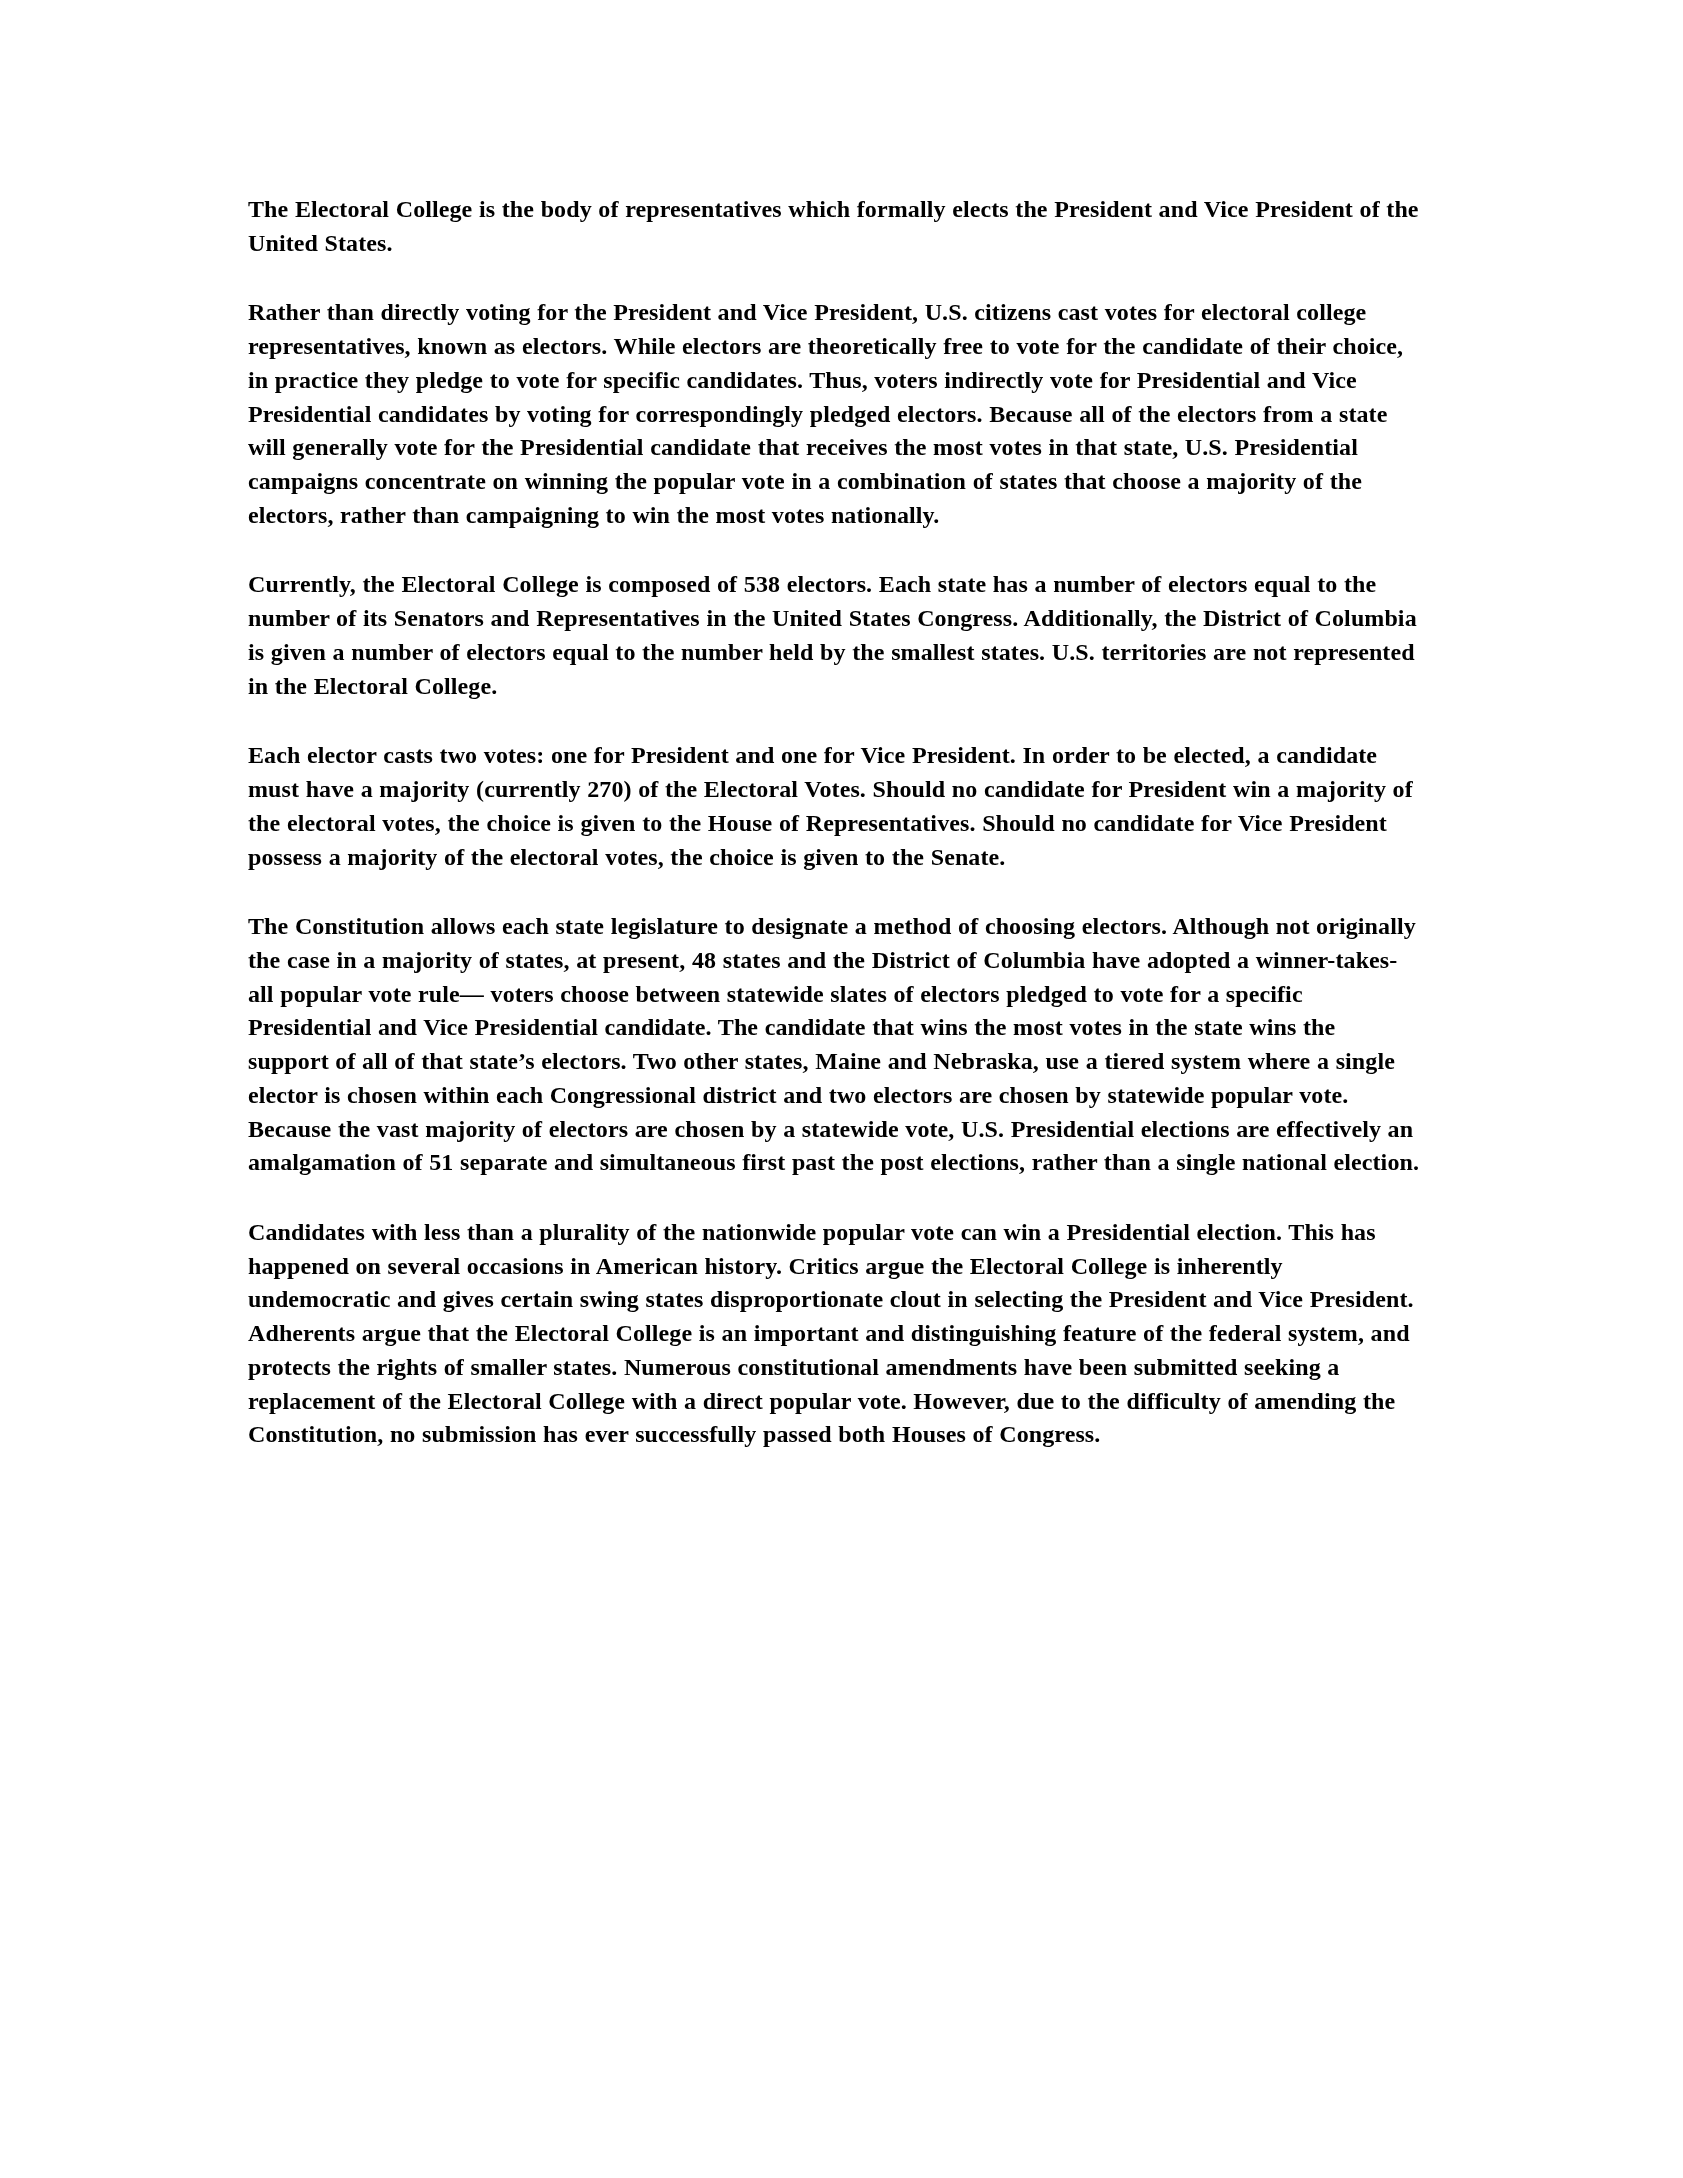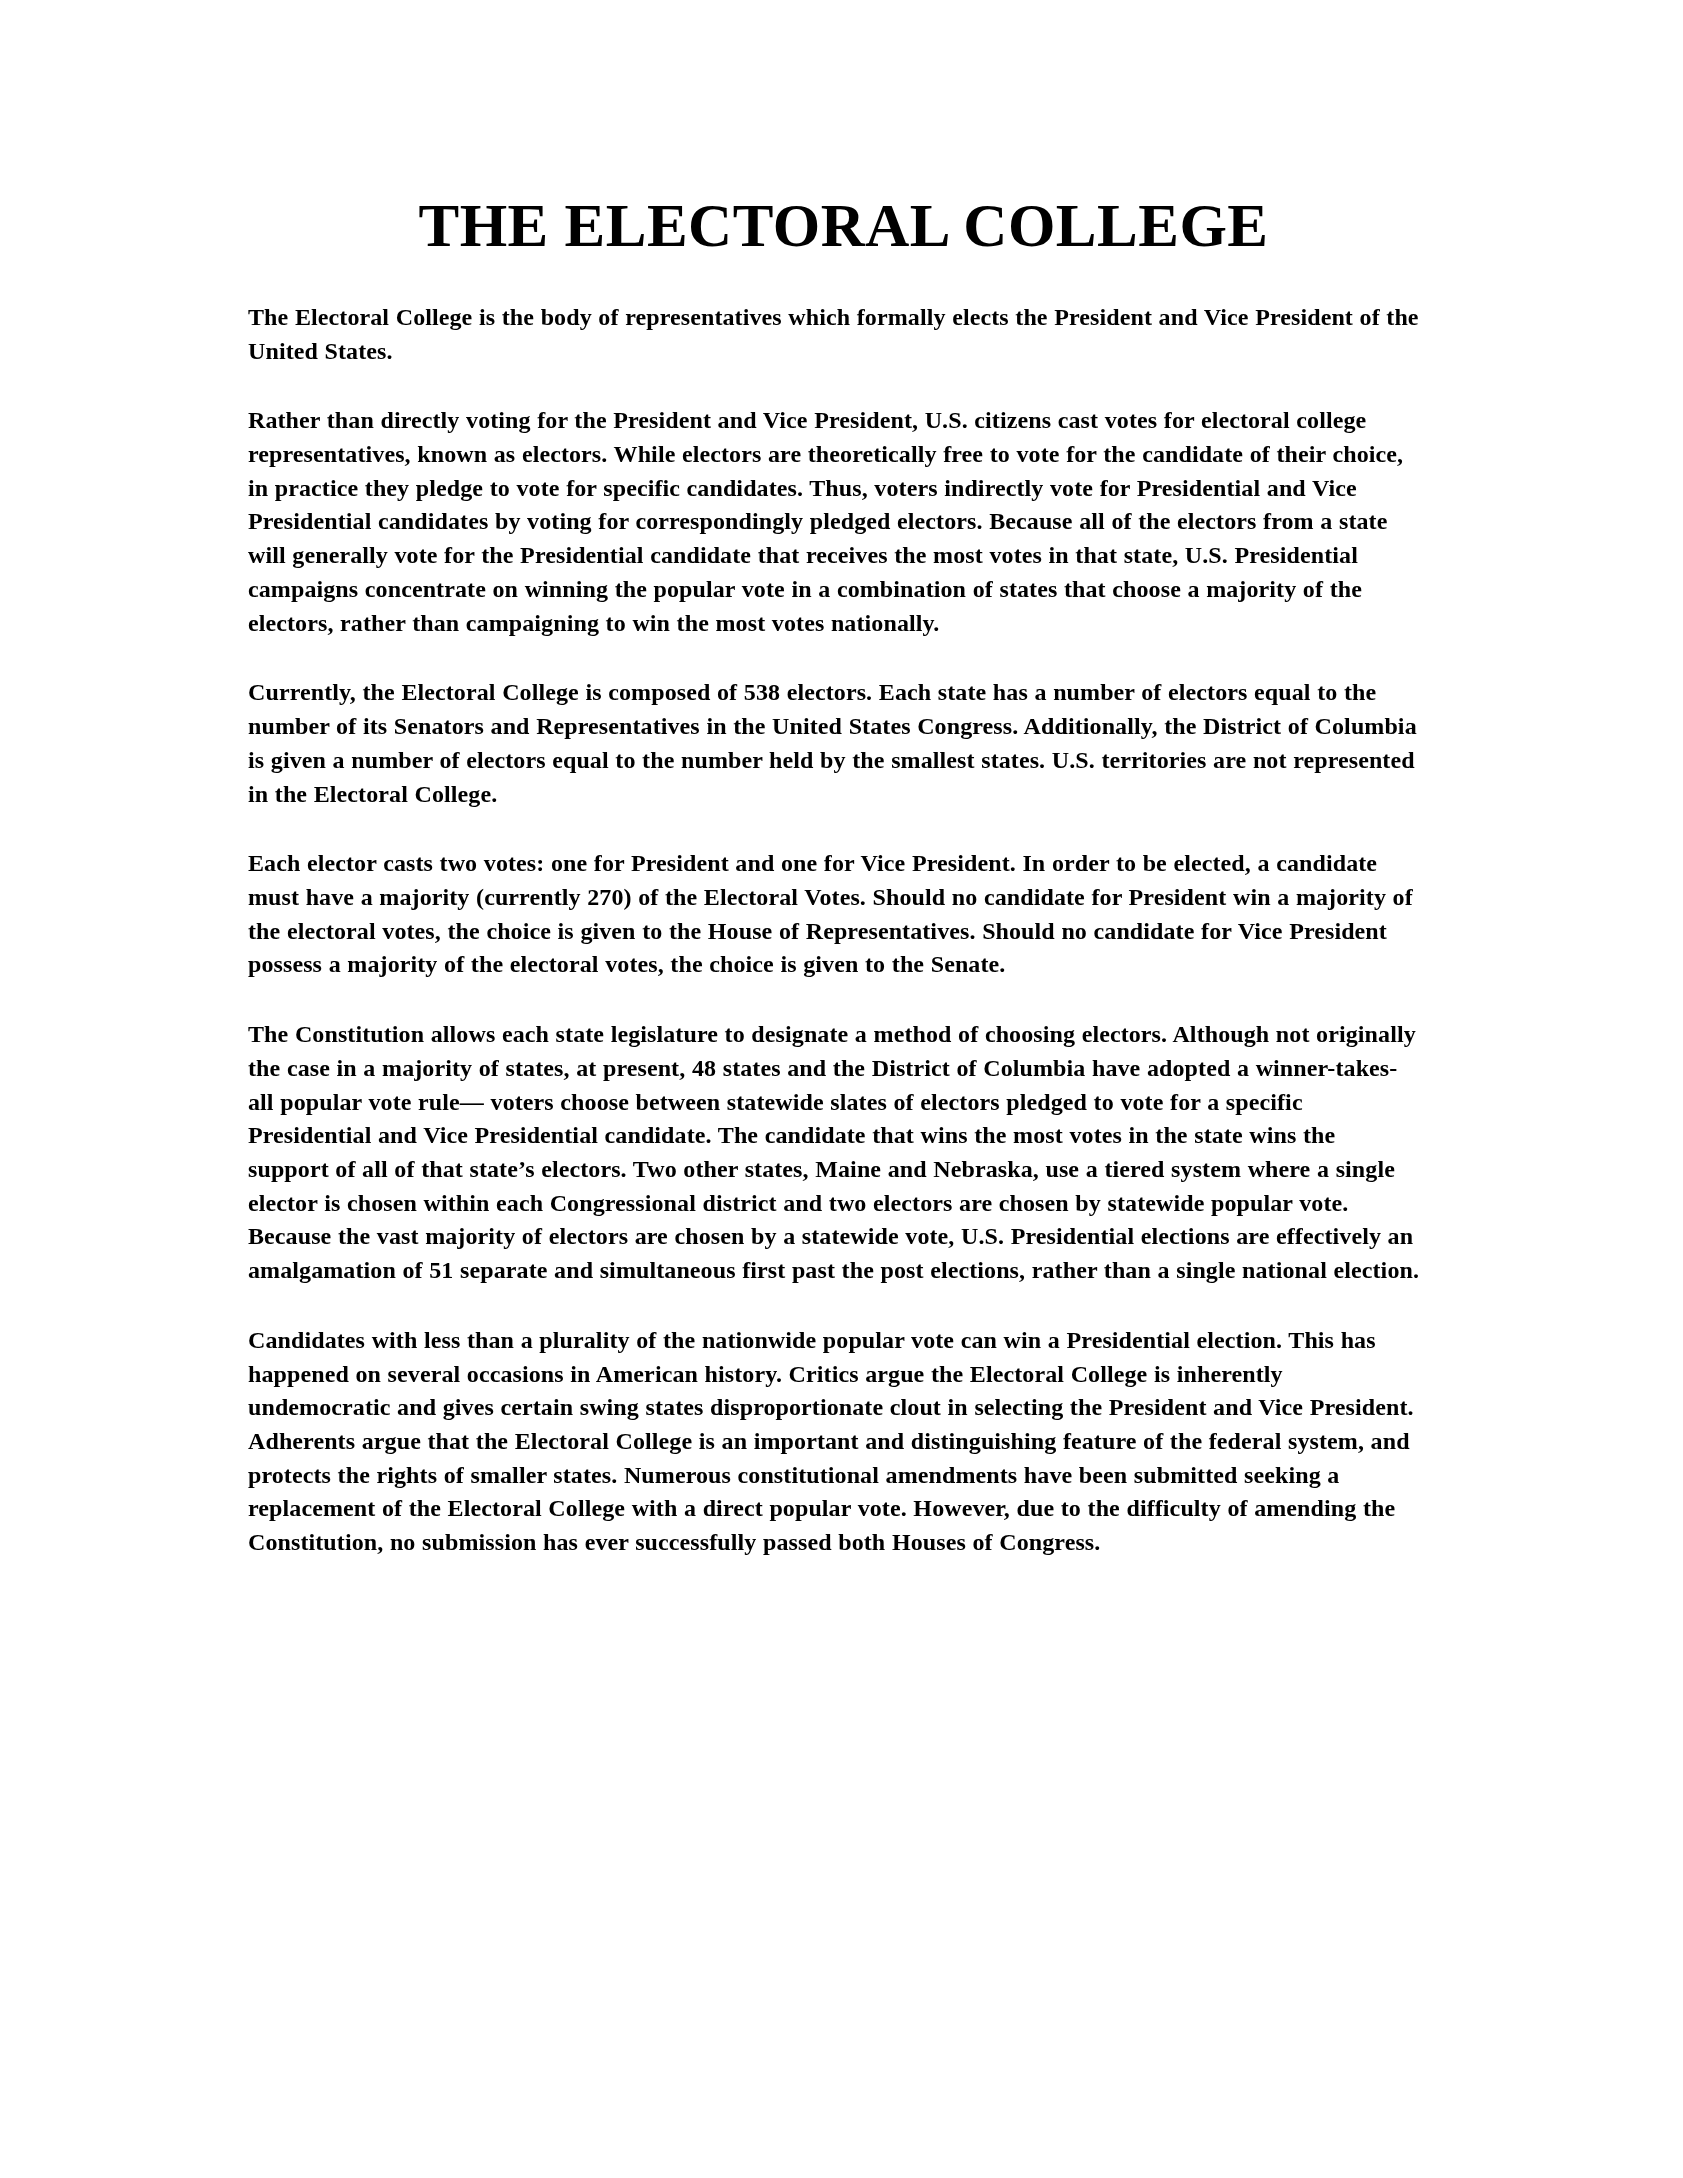--- a/index.html
+++ b/index.html
@@ -47,21 +47,20 @@
   }
   .para:last-child {
     margin-bottom: 8px;
   }
 </style>
 </head>
 <body>
 
 <div class="page">
 
-  <h1 class="doc-title">THE ELECTORAL COLLEGE</h1>
 
   <div class="body-block">
     <p class="para">The Electoral College is the body of representatives which formally elects the President and Vice President of the United States.</p>
     <p class="para">Rather than directly voting for the President and Vice President, U.S. citizens cast votes for electoral college representatives, known as electors. While electors are theoretically free to vote for the candidate of their choice, in practice they pledge to vote for specific candidates. Thus, voters indirectly vote for Presidential and Vice Presidential candidates by voting for correspondingly pledged electors. Because all of the electors from a state will generally vote for the Presidential candidate that receives the most votes in that state, U.S. Presidential campaigns concentrate on winning the popular vote in a combination of states that choose a majority of the electors, rather than campaigning to win the most votes nationally.</p>
     <p class="para">Currently, the Electoral College is composed of 538 electors. Each state has a number of electors equal to the number of its Senators and Representatives in the United States Congress. Additionally, the District of Columbia is given a number of electors equal to the number held by the smallest states. U.S. territories are not represented in the Electoral College.</p>
     <p class="para">Each elector casts two votes: one for President and one for Vice President. In order to be elected, a candidate must have a majority (currently 270) of the Electoral Votes. Should no candidate for President win a majority of the electoral votes, the choice is given to the House of Representatives. Should no candidate for Vice President possess a majority of the electoral votes, the choice is given to the Senate.</p>
     <p class="para">The Constitution allows each state legislature to designate a method of choosing electors. Although not originally the case in a majority of states, at present, 48 states and the District of Columbia have adopted a winner-takes-all popular vote rule— voters choose between statewide slates of electors pledged to vote for a specific Presidential and Vice Presidential candidate. The candidate that wins the most votes in the state wins the support of all of that state’s electors. Two other states, Maine and Nebraska, use a tiered system where a single elector is chosen within each Congressional district and two electors are chosen by statewide popular vote. Because the vast majority of electors are chosen by a statewide vote, U.S. Presidential elections are effectively an amalgamation of 51 separate and simultaneous first past the post elections, rather than a single national election.</p>
     <p class="para">Candidates with less than a plurality of the nationwide popular vote can win a Presidential election. This has happened on several occasions in American history. Critics argue the Electoral College is inherently undemocratic and gives certain swing states disproportionate clout in selecting the President and Vice President. Adherents argue that the Electoral College is an important and distinguishing feature of the federal system, and protects the rights of smaller states. Numerous constitutional amendments have been submitted seeking a replacement of the Electoral College with a direct popular vote. However, due to the difficulty of amending the Constitution, no submission has ever successfully passed both Houses of Congress.</p>
   </div>
 

